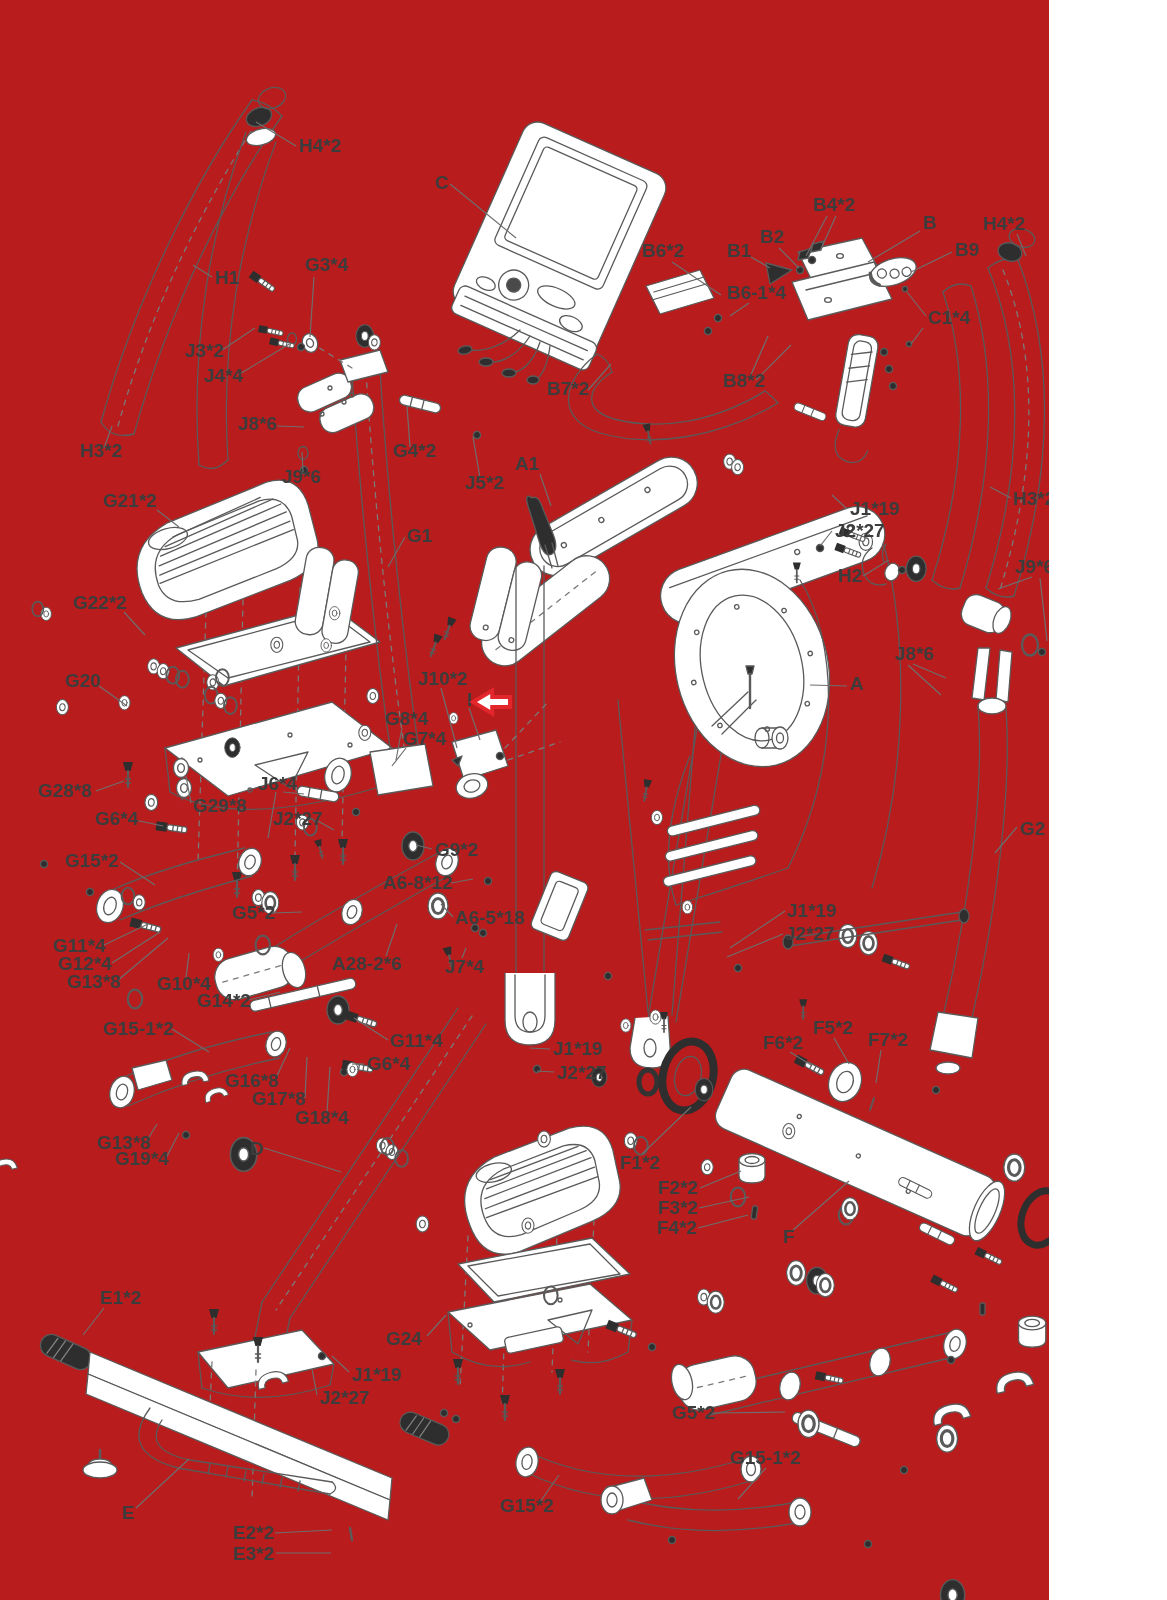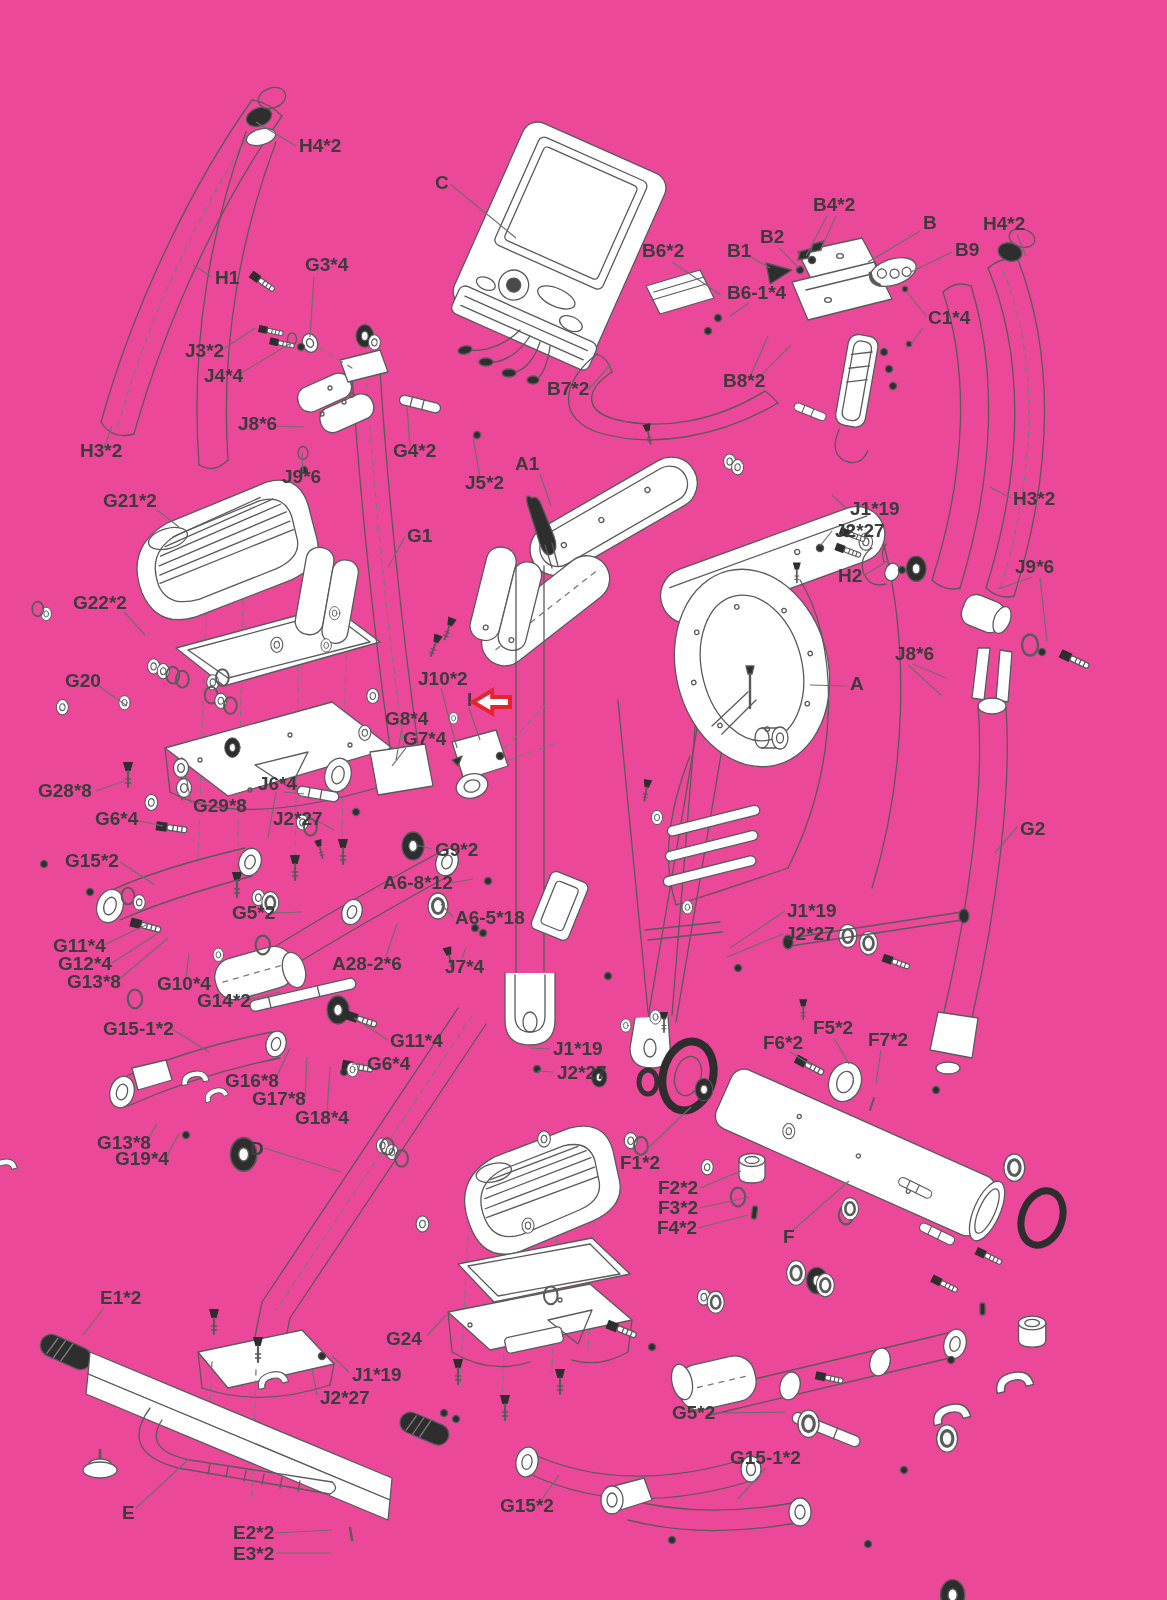--- a/index.html
+++ b/index.html
@@ -1,16 +1,16 @@
 <!DOCTYPE html>
 <html><head>
 <meta charset="utf-8">
 <style>
   html,body{margin:0;padding:0;background:#fff;}
-  .stage{position:relative;width:1167px;height:1600px;background:#ec4899;overflow:hidden;}
+  .stage{position:relative;width:1049px;height:1600px;background:#b91c1c;overflow:hidden;}
   svg{display:block;}
   text.plabel{font-family:"Liberation Sans",sans-serif;font-weight:bold;font-size:19px;fill:#3c3c3c;}
   .art{stroke:#5a5a5a;stroke-width:1.3;fill:none;stroke-linecap:round;stroke-linejoin:round;}
   .dash{stroke-dasharray:5,6;stroke:#7a7a7a;}
 </style>
 </head>
 <body>
 
 <div class="stage">
 <svg id="diagram" width="1167" height="1600" viewBox="0 0 1167 1600" xmlns="http://www.w3.org/2000/svg">

